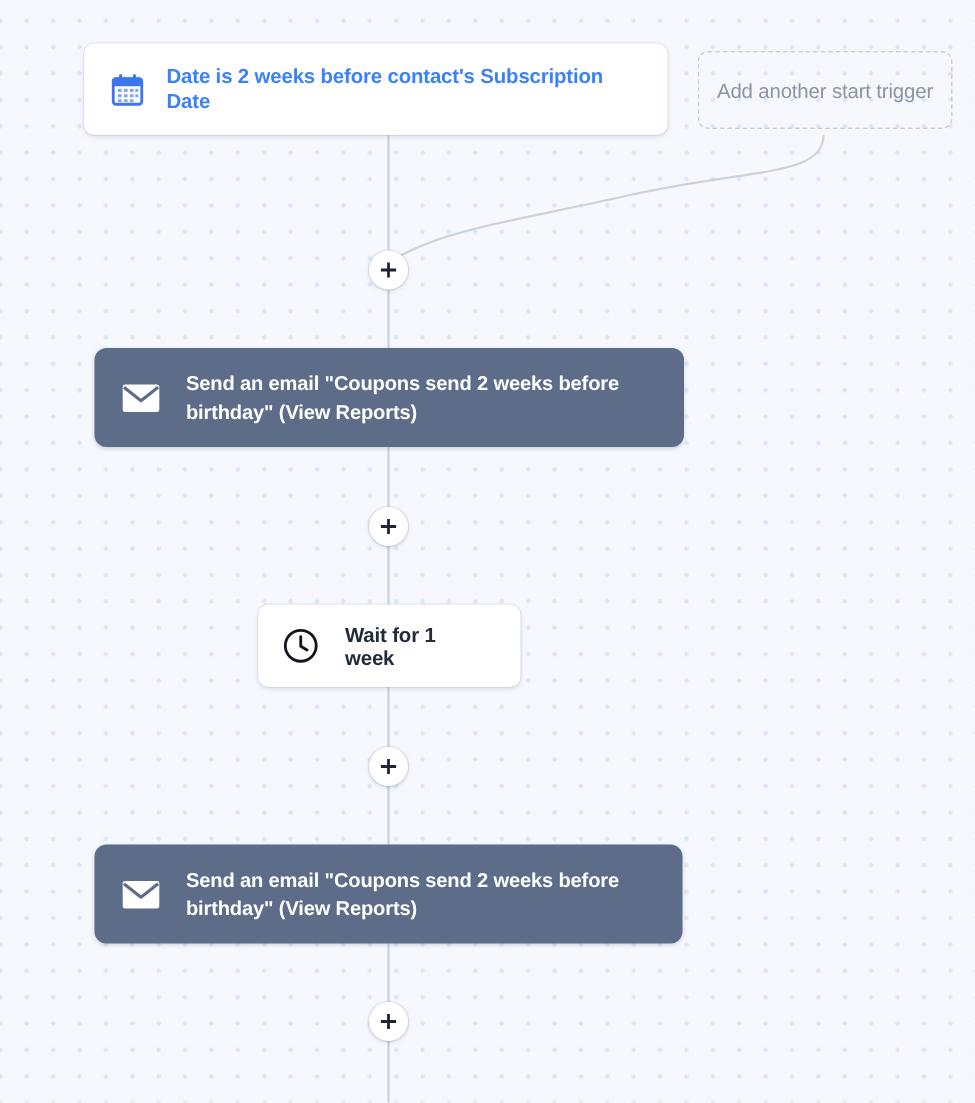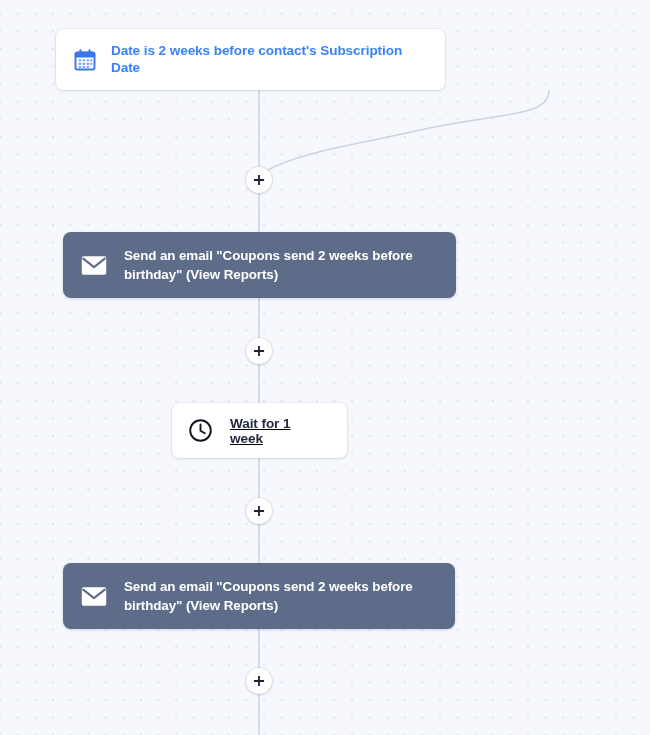--- a/index.html
+++ b/index.html
@@ -88,21 +88,20 @@
     line-height: 1.42;
     letter-spacing: -0.1px;
   }
 
   
   .delay-card {
     background: #ffffff;
     border-radius: 7px;
     box-shadow: 0 1px 3px rgba(40,55,90,0.13), 0 0 0 0.6px rgba(130,150,185,0.16);
     padding: 0 22px 0 16px;
-    text-decoration: underline;
   }
   .delay-card .node-label {
     font-size: 13.6px;
     font-weight: 700;
     color: #232b3b;
     letter-spacing: -0.1px;
   }
 
   
   .node-icon {
@@ -174,20 +173,23 @@
           <rect x="17.2" y="14.8" width="2.0" height="2.1" rx="0.4"></rect>
           <rect x="5.6" y="18.1" width="2.5" height="1.9" rx="0.4"></rect>
           <rect x="9.6" y="18.1" width="2.5" height="1.9" rx="0.4"></rect>
           <rect x="13.6" y="18.1" width="2.5" height="1.9" rx="0.4"></rect>
         </g>
       </svg>
     </span>
     <span class="node-label">Date is 2 weeks before contact's Subscription Date</span>
   </div>
 
+  <div class="node add-trigger" style="left:465px; top:34px; width:170px; height:52px;">
+    <span class="node-label">Add another start trigger</span>
+  </div>
 
   <div class="plus-node" style="left:246px; top:167px;">
     <span>
       <svg viewBox="0 0 16 16" width="14" height="14">
         <path d="M8 2.2 L8 13.8 M2.2 8 L13.8 8" stroke="#1c2331" stroke-width="2.1" stroke-linecap="butt"></path>
       </svg>
     </span>
   </div>
 
   <div class="node action-card" style="left:63px; top:232px; width:393px; height:66px;">

